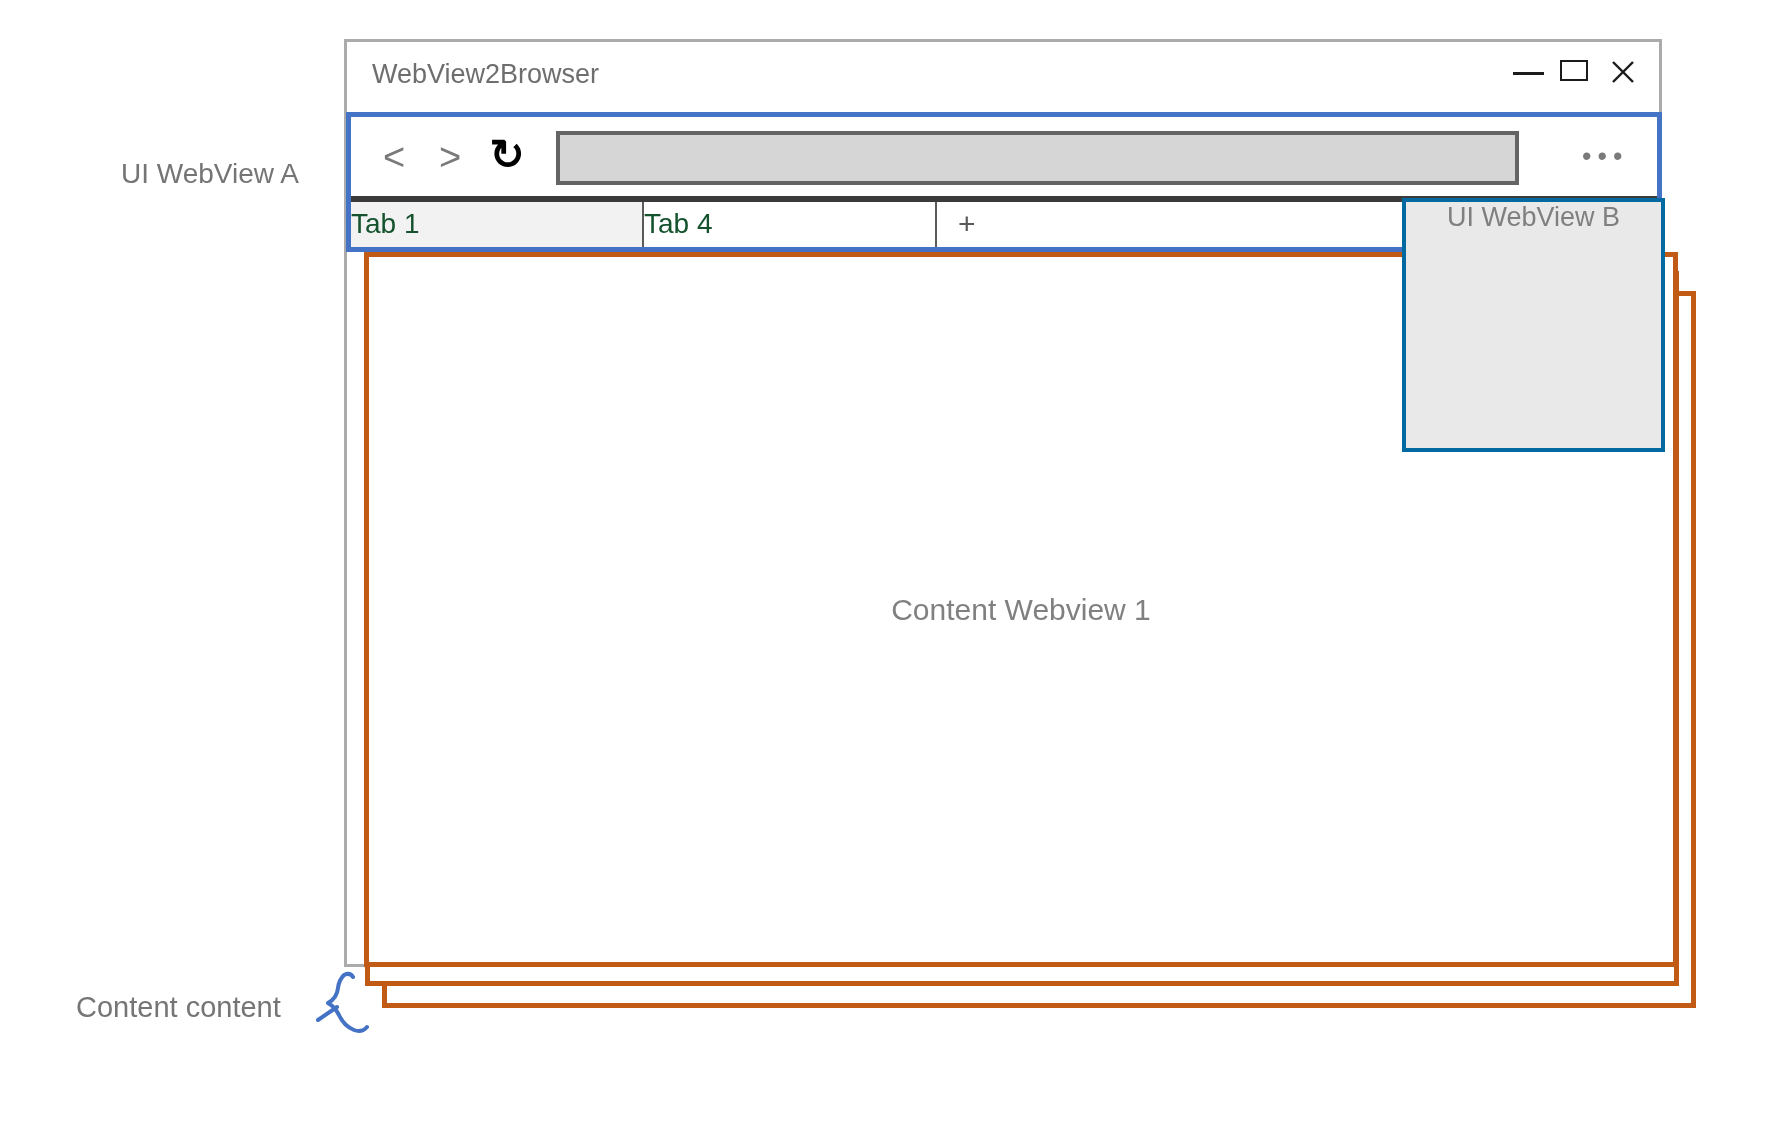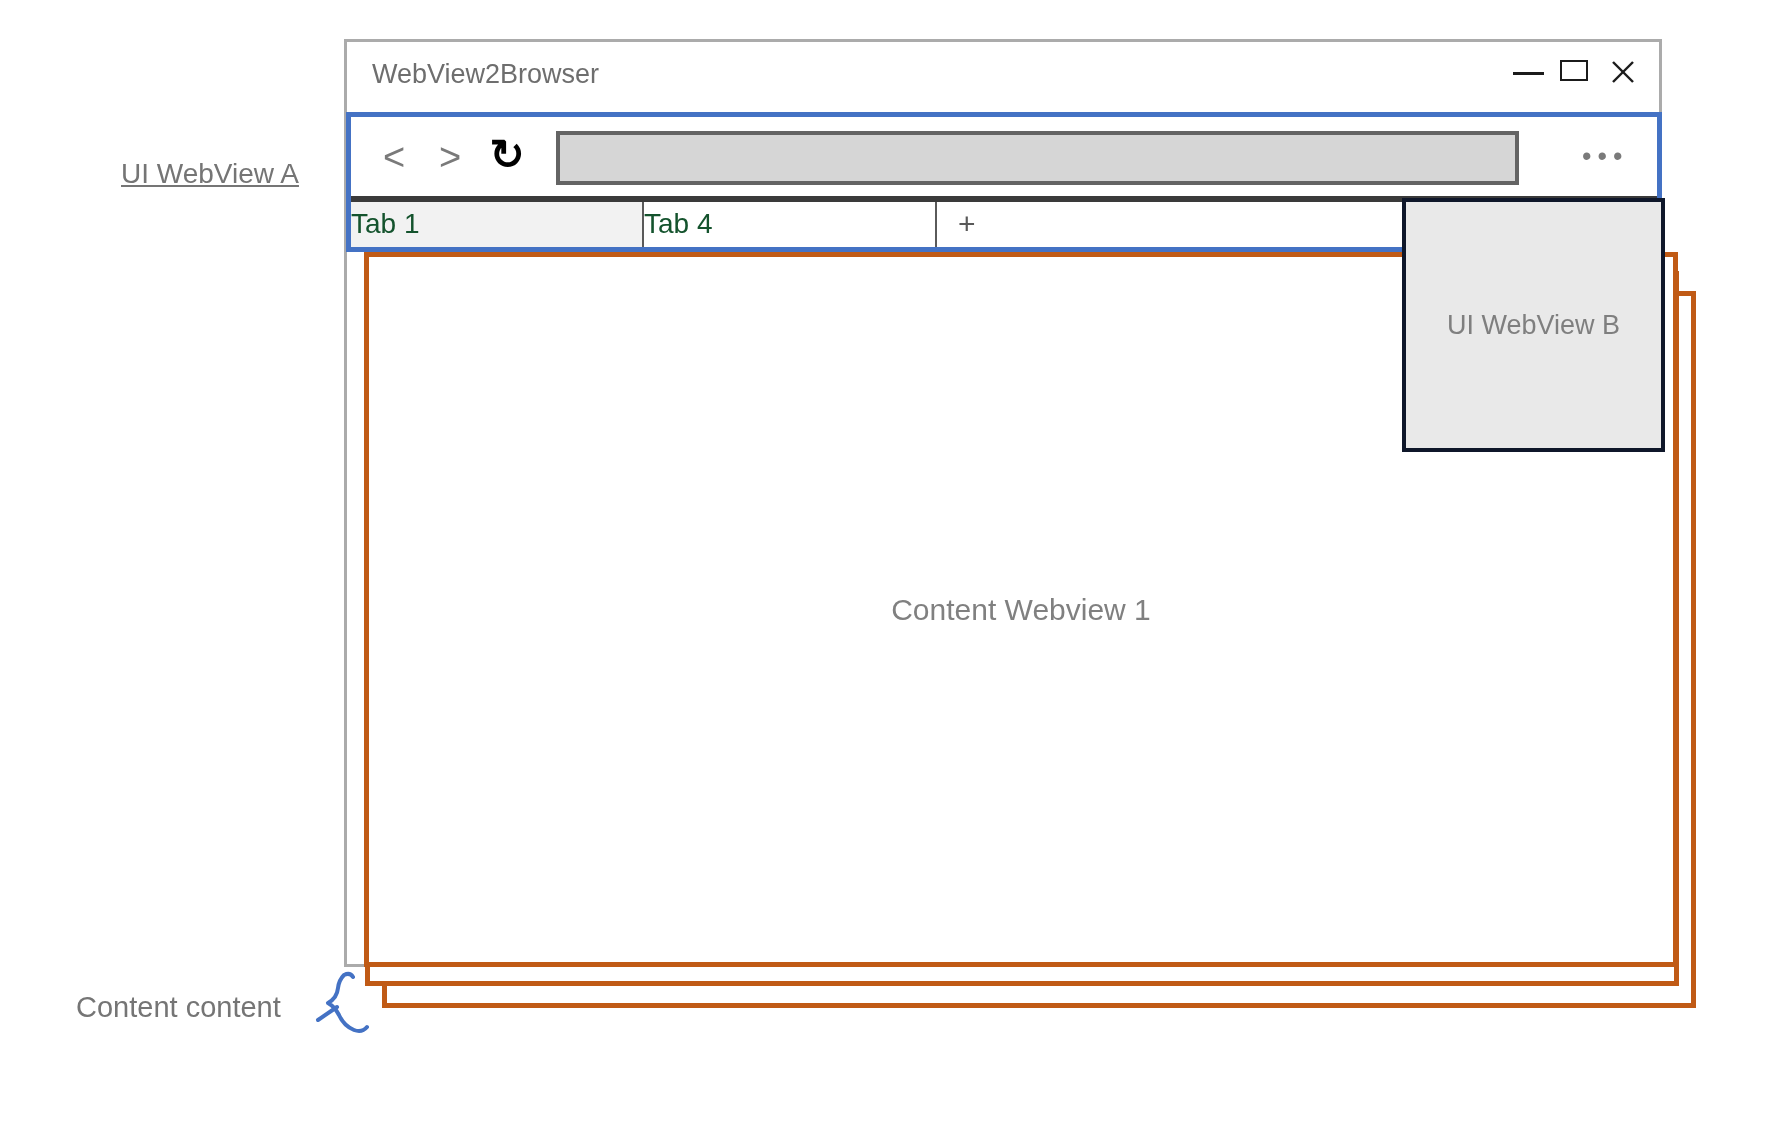--- a/index.html
+++ b/index.html
@@ -36,25 +36,25 @@
   .tab-bar{left:351px;top:202px;width:1306px;height:45px;display:flex;background:#fff;}
   .tab{width:293px;border-right:2px solid #5a5a5a;font-size:28px;line-height:44px;color:#14532d;background:#fff;overflow:hidden;white-space:nowrap;}
   .tab.active{background:#F2F2F2;}
   .tab.plus{flex:1;border-right:none;padding-left:21px;color:#595959;font-size:30px;}
 
   
   .content-view{left:364px;top:252px;width:1314px;height:715px;border:5px solid #C05A15;background:#fff;display:flex;align-items:center;justify-content:center;}
   .content-label{font-size:30px;color:#808080;}
 
   
-  .ui-webview-b{left:1402px;top:198px;width:263px;height:254px;border:4px solid #0f172a;background:#E9E9E9;display:flex;align-items:center;justify-content:center;}
+  .ui-webview-b{left:1402px;top:198px;width:263px;height:254px;border:4px solid #0369a1;background:#E9E9E9;display:flex;justify-content:center;}
   .ui-webview-b-label{font-size:27px;color:#7f7f7f;white-space:nowrap;}
 
   
-  .label-a{left:100px;top:158px;width:220px;text-align:center;font-size:28px;line-height:32px;color:#757575;white-space:nowrap;text-decoration:underline;}
+  .label-a{left:100px;top:158px;width:220px;text-align:center;font-size:28px;line-height:32px;color:#757575;white-space:nowrap;}
   .label-hidden{left:76px;top:984px;font-size:29px;line-height:46px;color:#757575;white-space:nowrap;}
   .brace{left:314px;top:970px;}
 </style>
 </head>
 <body>
 
 <div id="canvas">
 
   <div class="abs rect3"></div>
   <div class="abs rect2"></div>

